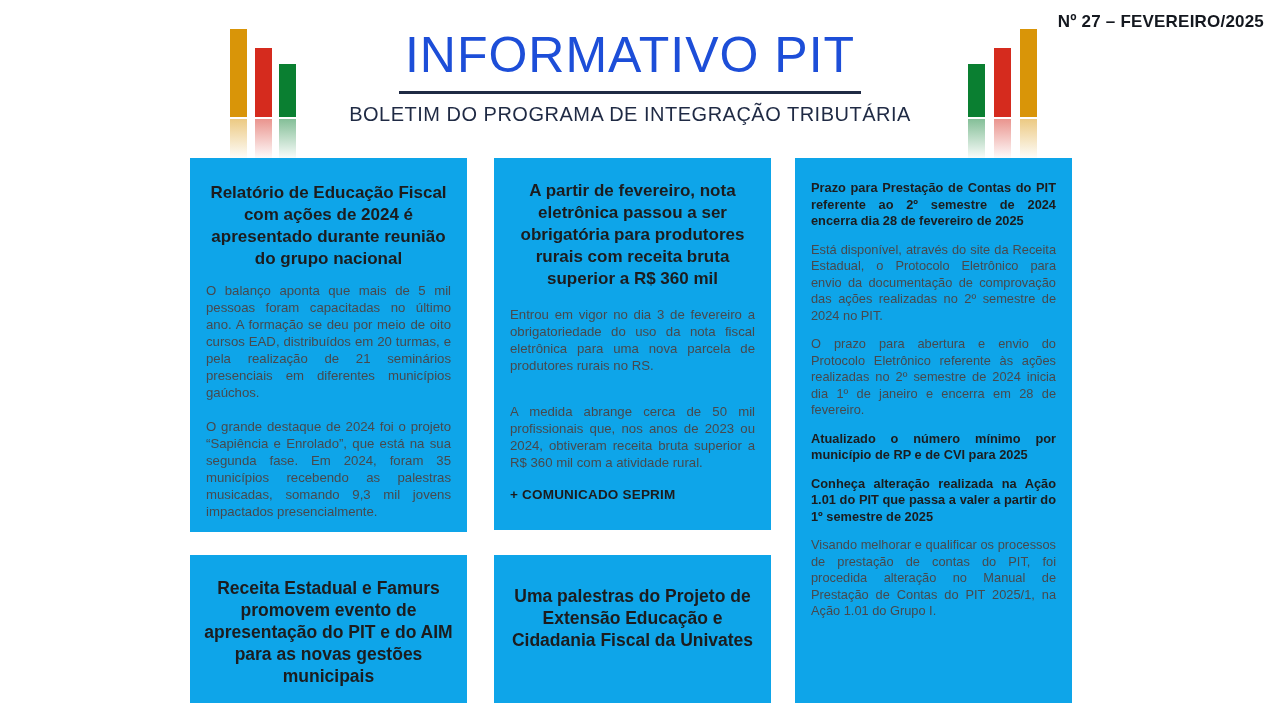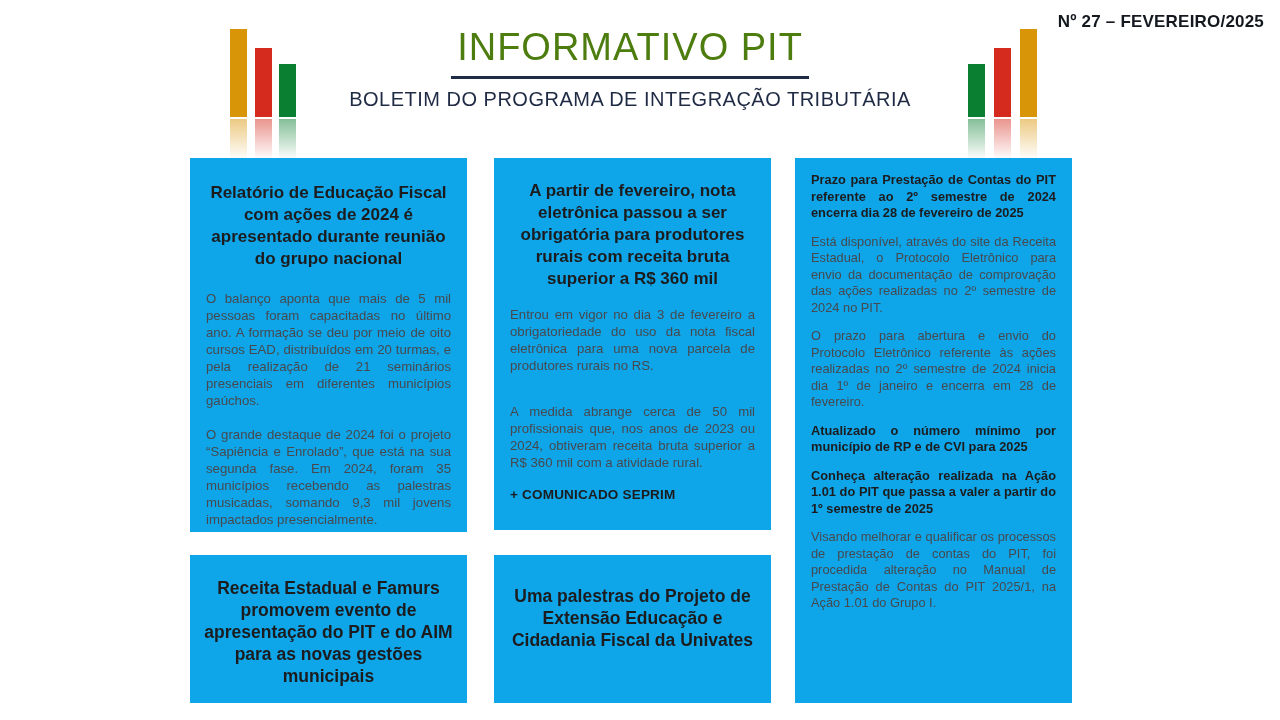--- a/index.html
+++ b/index.html
@@ -9,21 +9,21 @@
     font-family:"Liberation Sans", sans-serif; overflow:hidden;border-radius:8px;
   }
 
   
   .issue {
     position:absolute; top:12px; right:16px;
     font-size:17px; font-weight:bold; color:#14181f; letter-spacing:.2px;
   }
   .title-block { position:absolute; left:330px; top:26px; width:600px; text-align:center; }
   .main-title {
-    display:inline-block; font-size:38px; font-weight:500; color:#4d7c0f;
+    display:inline-block; font-size:50px; font-weight:500; color:#1d4ed8;
     letter-spacing:1px; border-bottom:3px solid #1f2a44; padding:0 6px 7px 6px;
     white-space:nowrap;
   }
   .subtitle { margin-top:9px; font-size:20px; color:#1f2a44; letter-spacing:.5px; white-space:nowrap; }
 
   .logo { position:absolute; top:29px; width:70px; height:140px; }
   .logo-left  { left:230px; }
   .logo-right { left:968px; }
   .bar  { position:absolute; width:17px; }
   .refl { position:absolute; width:17px; top:90px; height:48px; }
@@ -53,35 +53,35 @@
   }
   .card-p {
     margin:14px 16px 0 16px; font-size:13.2px; line-height:17px;
     text-align:justify; color:#47494e;
   }
   .card-1 { left:190px; top:158px; width:277px; height:374px; }
   .card-2 { left:494px; top:158px; width:277px; height:372px; }
   .card-3 { left:795px; top:158px; width:277px; height:545px; }
   .card-4 { left:190px; top:555px; width:277px; height:148px; }
   .card-5 { left:494px; top:555px; width:277px; height:148px; }
-  .card-1 .card-p:first-of-type { margin-top:20px; }
+  .card-1 .card-p:first-of-type { margin-top:12px; }
   .card-2 .card-h { padding-top:22px; }
 
   .link-line {
     margin:16px 16px 0 16px; font-size:13.5px; font-weight:bold;
     color:#1c1c1e; letter-spacing:.2px; cursor:pointer;
   }
 
   .card-3 .card-h { padding-top:22px; }
   .blk {
     margin:12px 16px 0 16px; font-size:12.8px; line-height:16.5px;
     text-align:justify; color:#47494e;
   }
   .blk.bold { font-weight:bold; color:#1c1c1e; }
-  .card-3 .blk:first-of-type { margin-top:14px; }
+  .card-3 .blk:first-of-type { margin-top:22px; }
 
   .card-4 .card-h { padding-top:22px; font-size:17.5px; }
   .card-5 .card-h { padding-top:30px; font-size:17.5px; }
 </style>
 </head>
 <body>
 
 <div class="page">
 
   <div class="issue">Nº 27 – FEVEREIRO/2025</div>

